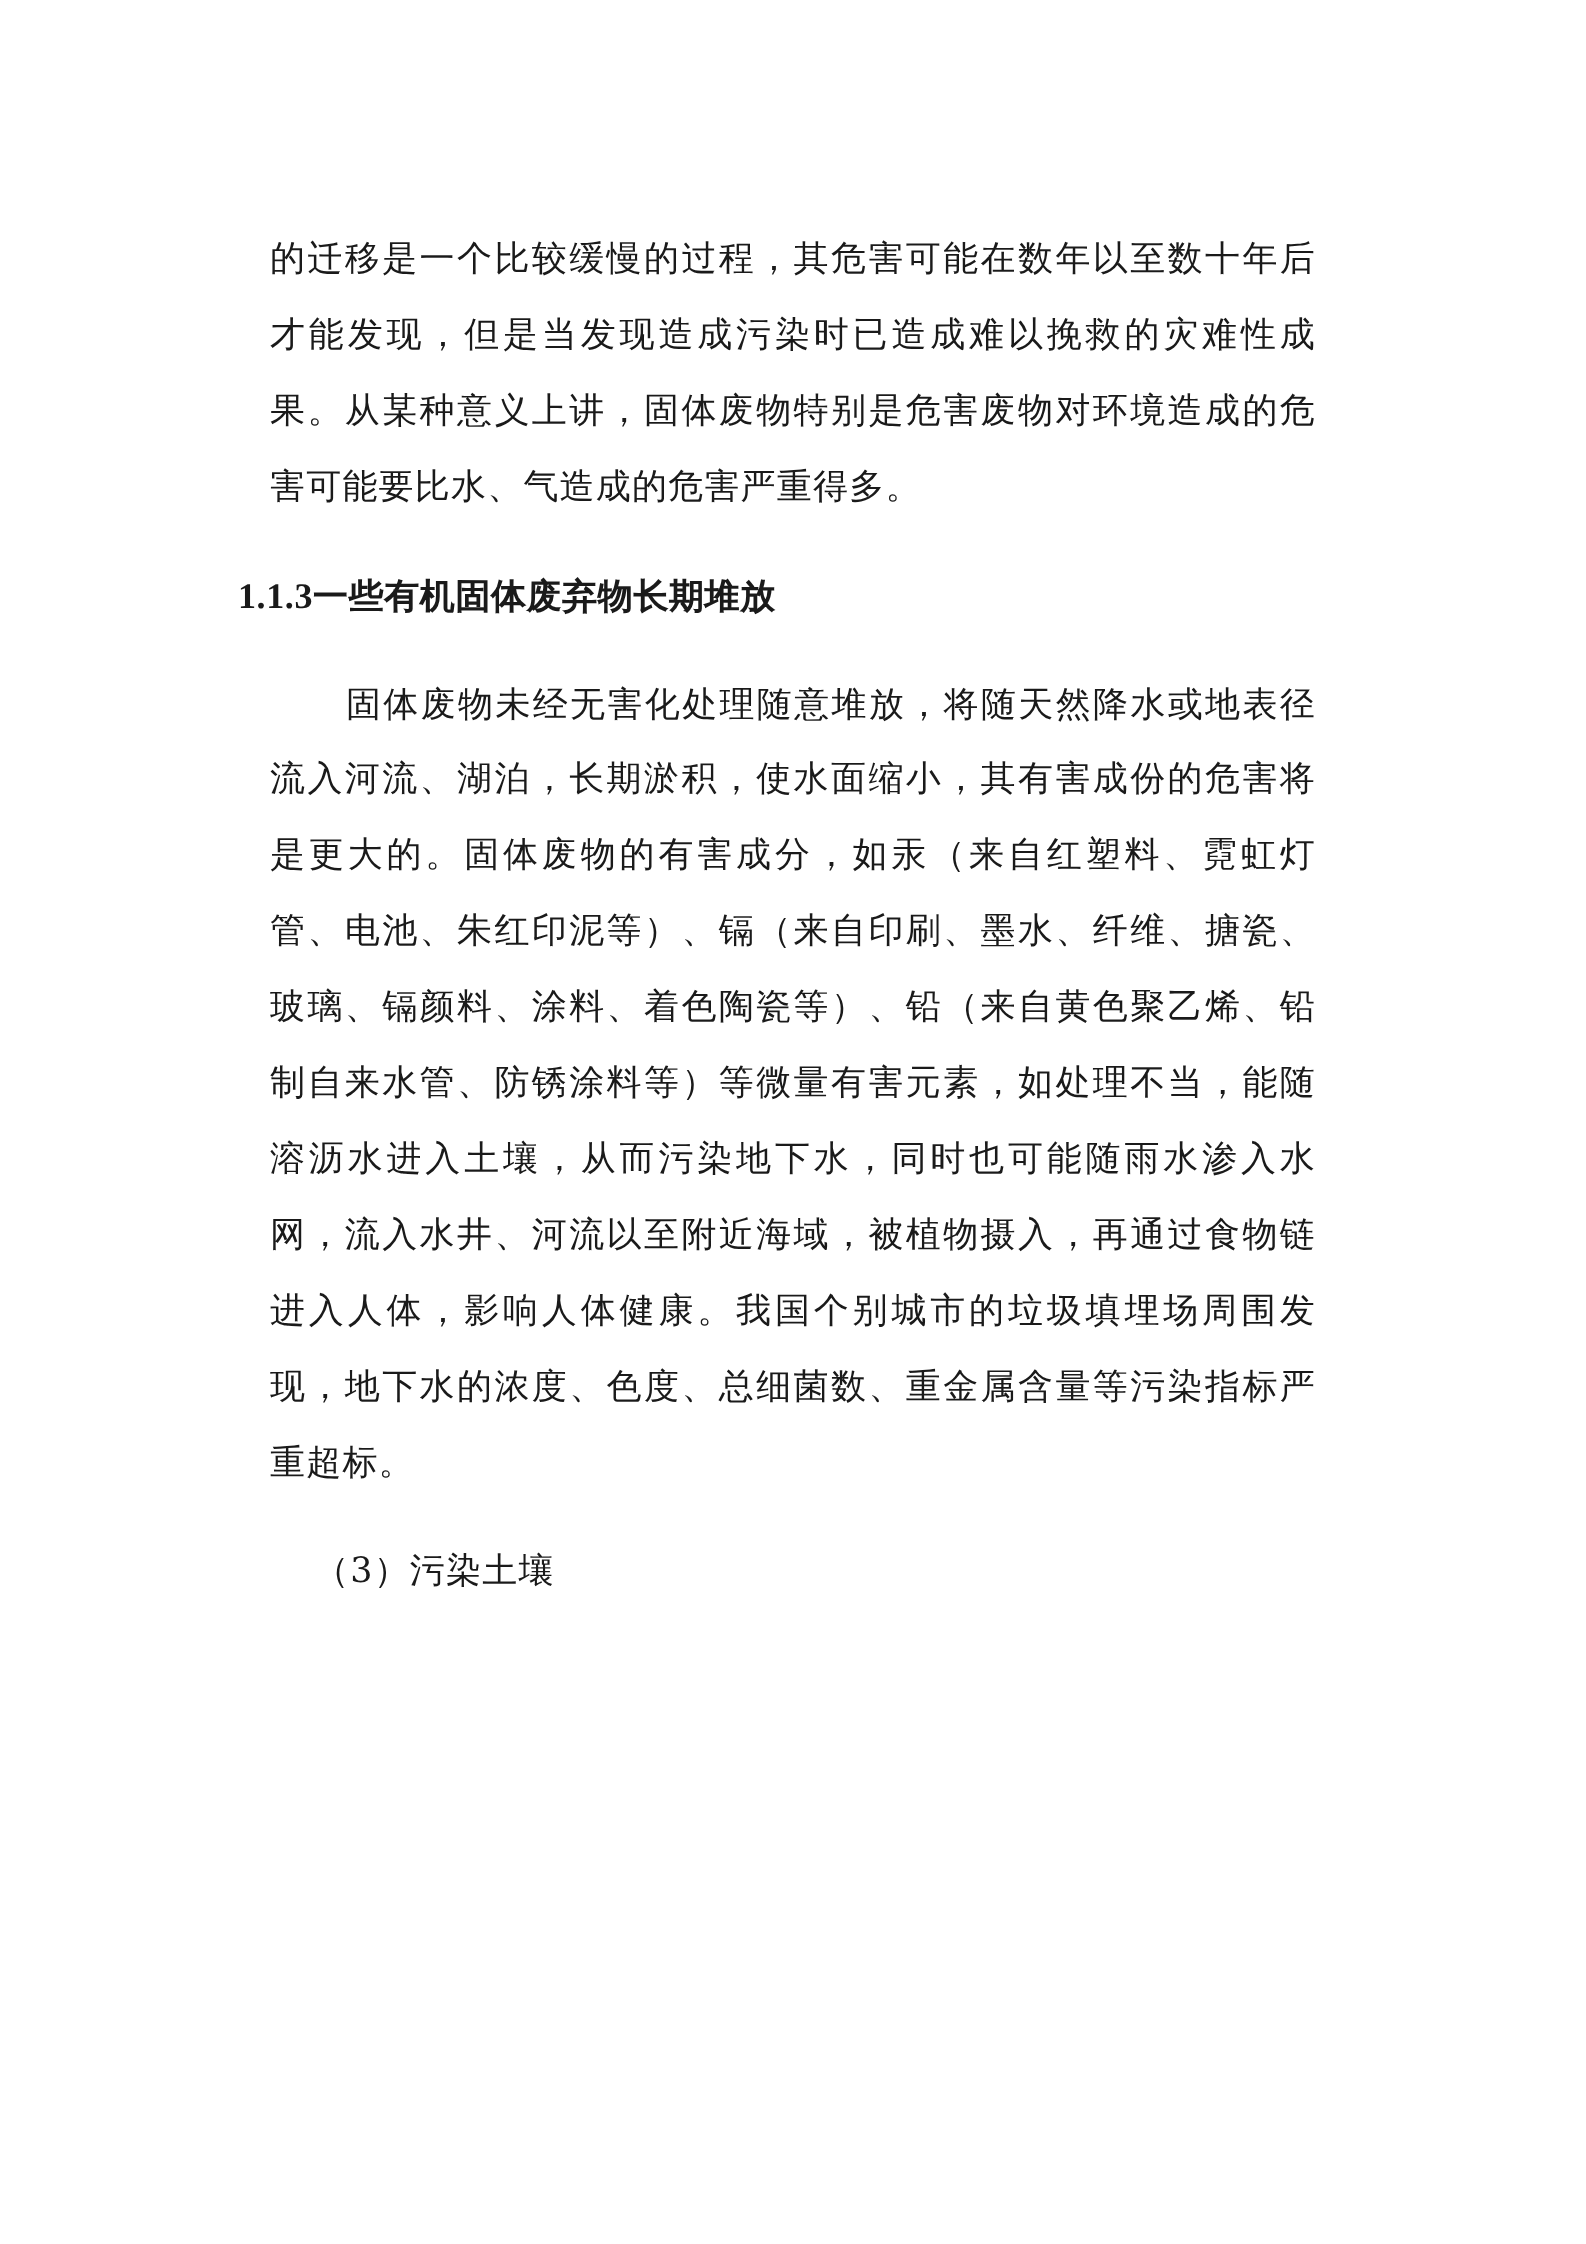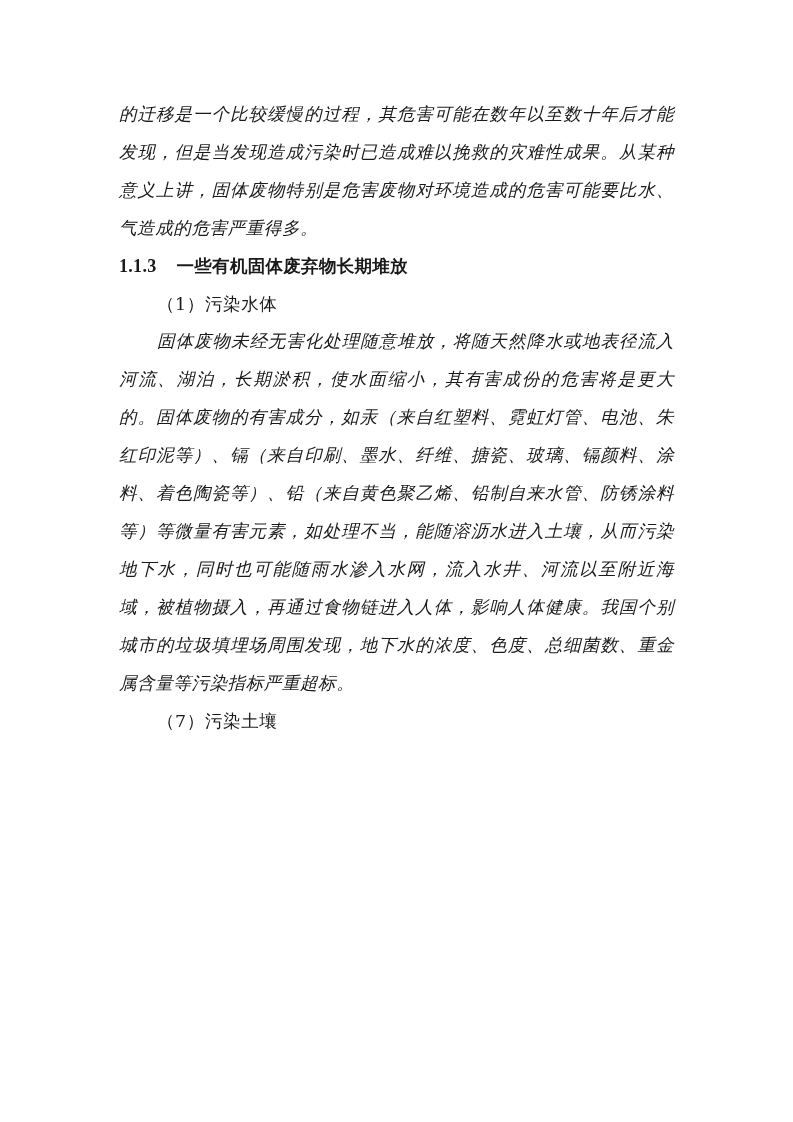--- a/index.html
+++ b/index.html
@@ -7,37 +7,36 @@
   .page {
     position: absolute;
     left: 119px;
     top: 96px;
     width: 555px;
     font-family: "DejaVu Serif", "Liberation Serif", serif;
     font-size: 17.5px;
     line-height: 37.9px;
     color: #1a1a1a;
   }
-  .p { margin: 0; text-align: justify; text-align-last: left; letter-spacing: 0.6px; font-style: italic; }
+  .p { margin: 16px; text-align: justify; text-align-last: left; letter-spacing: 0.6px; }
   .indent { text-indent: 38px; }
   .heading {
     margin: 0;
     font-weight: bold;
     font-size: 17.5px;
     letter-spacing: 0.3px;
   }
-  .heading .num { font-family: "Liberation Serif", serif; font-size: 18px; margin-right: 20px; }
+  .heading .num { font-family: "Liberation Serif", serif; font-size: 18px; margin-right: 0; }
   .sub { margin: 0; padding-left: 38px; letter-spacing: 0.6px; }
 </style>
 </head>
 <body>
 
 <div class="page">
   <p class="p">的迁移是一个比较缓慢的过程，其危害可能在数年以至数十年后才能发现，但是当发现造成污染时已造成难以挽救的灾难性成果。从某种意义上讲，固体废物特别是危害废物对环境造成的危害可能要比水、气造成的危害严重得多。</p>
 
   <p class="heading"><span class="num">1.1.3</span><span>一些有机固体废弃物长期堆放</span></p>
 
-  <p class="sub">（1）污染水体</p>
   <p class="p indent">固体废物未经无害化处理随意堆放，将随天然降水或地表径流入河流、湖泊，长期淤积，使水面缩小，其有害成份的危害将是更大的。固体废物的有害成分，如汞（来自红塑料、霓虹灯管、电池、朱红印泥等）、镉（来自印刷、墨水、纤维、搪瓷、玻璃、镉颜料、涂料、着色陶瓷等）、铅（来自黄色聚乙烯、铅制自来水管、防锈涂料等）等微量有害元素，如处理不当，能随溶沥水进入土壤，从而污染地下水，同时也可能随雨水渗入水网，流入水井、河流以至附近海域，被植物摄入，再通过食物链进入人体，影响人体健康。我国个别城市的垃圾填埋场周围发现，地下水的浓度、色度、总细菌数、重金属含量等污染指标严重超标。</p>
 
 
-  <p class="sub">（7）污染土壤</p>
+  <p class="sub">（3）污染土壤</p>
 </div>
 
 </body></html>

